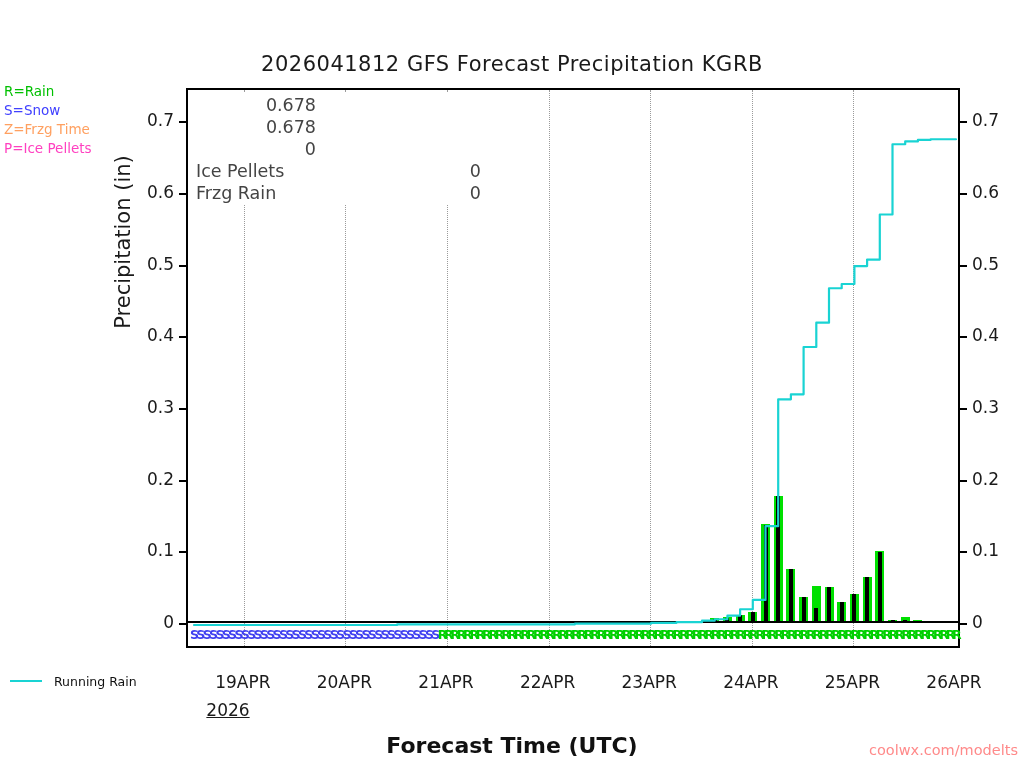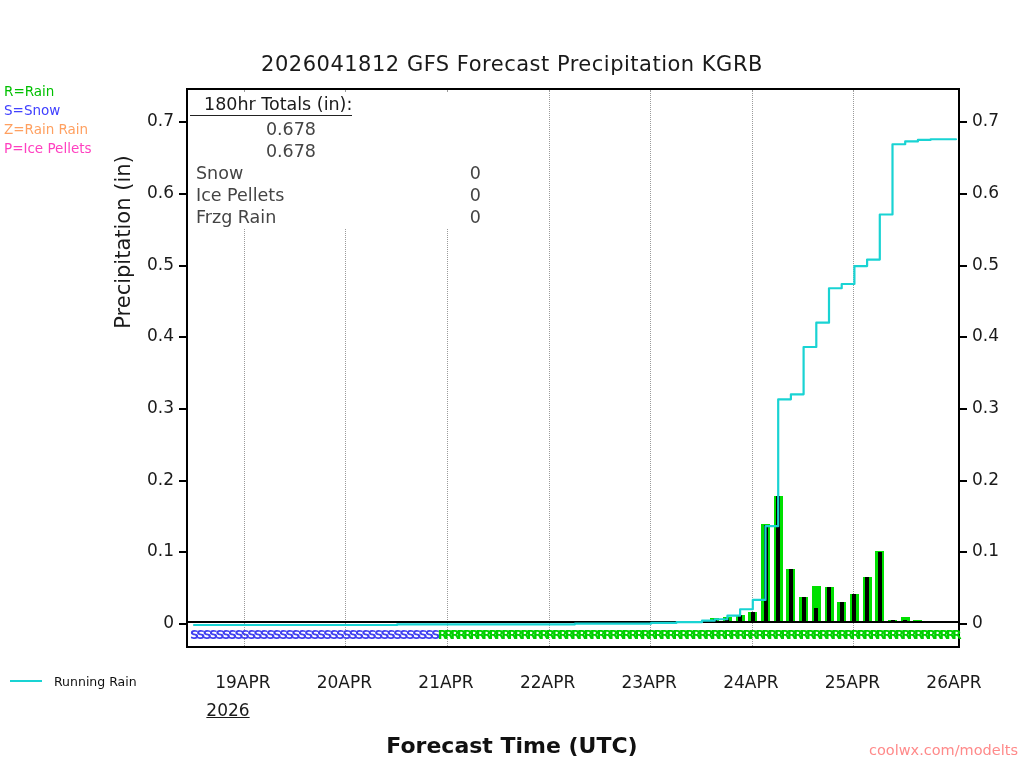--- a/index.html
+++ b/index.html
@@ -70,21 +70,21 @@
 </head>
 <body>
 
 <div id="chart-root">
 
   <div class="title">2026041812 GFS Forecast Precipitation KGRB</div>
 
   <div class="keylegend">
     <div class="k-r">R=Rain</div>
     <div class="k-s">S=Snow</div>
-    <div class="k-z">Z=Rain Rain</div>
+    <div class="k-z">Z=Frzg Time</div>
     <div class="k-p">P=Ice Pellets</div>
   </div>
 
   <div class="ylabel">Precipitation (in)</div>
   <div class="xlabel">Forecast Time (UTC)</div>
   <div class="watermark">coolwx.com/modelts</div>
 
   <div id="ytick-left">
       <div class="ytick ytick-l" style="left: 130px; top: 612px;">0</div>
       <div class="tickmark" style="left: 179px; top: 623px;"></div>
@@ -310,30 +310,28 @@
         <div class="ptype R" style="left: 751.3px; top: 539px;">R</div>
         <div class="ptype R" style="left: 757.65px; top: 539px;">R</div>
         <div class="ptype R" style="left: 764px; top: 539px;">R</div>
       </div>
     <svg class="runtotal" width="770" height="556">
       <polyline id="rtline" fill="none" stroke="#19d3d3" stroke-width="2.2" stroke-linejoin="round" stroke-linecap="round" points="6,535 107.60000000000002,535 107.60000000000002,535 209.2,535 209.2,534.2835616438356 310.8,534.2835616438356 310.8,534.2835616438356 387,534.2835616438356 387,533.5671232876713 463.20000000000005,533.5671232876713 463.20000000000005,532.8506849315069 488.5999999999999,532.8506849315069 488.5999999999999,532.1342465753424 514,532.1342465753424 514,530.7013698630137 526.7,530.7013698630137 526.7,529.2684931506849 539.4,529.2684931506849 539.4,525.686301369863 552.1,525.686301369863 552.1,519.2383561643836 564.8,519.2383561643836 564.8,509.92465753424653 577.5,509.92465753424653 577.5,436.1315068493151 590.2,436.1315068493151 590.2,309.32191780821915 602.9,309.32191780821915 602.9,304.30684931506846 615.6,304.30684931506846 615.6,257.02191780821914 628.3,257.02191780821914 628.3,232.66301369863015 641,232.66301369863015 641,198.27397260273972 653.6999999999999,198.27397260273972 653.6999999999999,193.97534246575344 666.4,193.97534246575344 666.4,176.0643835616438 679.1,176.0643835616438 679.1,169.6164383561644 691.8000000000001,169.6164383561644 691.8000000000001,124.48082191780827 704.5,124.48082191780827 704.5,54.269863013698625 717.2,54.269863013698625 717.2,51.40410958904107 729.9,51.40410958904107 729.9,49.971232876712236 742.6,49.971232876712236 742.6,49.25479452054793 755.3,49.25479452054793 755.3,49.25479452054793 768,49.25479452054793 768,49.25479452054793"></polyline>
     </svg>
   </div>
 
   <div class="totbox">
-    <div class="hdr">180hr Totals (in):</div>
     <div id="totrows">
         <div class="totrow">
           <span class="vl">0.678</span>
         </div>
         <div class="totrow">
           <span class="vl">0.678</span>
         </div>
         <div class="totrow">
-          <span class="nm">Snow</span>
           <span class="vl">0</span>
         </div>
         <div class="totrow">
           <span class="nm">Ice Pellets</span>
           <span class="vl">0</span>
         </div>
         <div class="totrow">
           <span class="nm">Frzg Rain</span>
           <span class="vl">0</span>
         </div>

